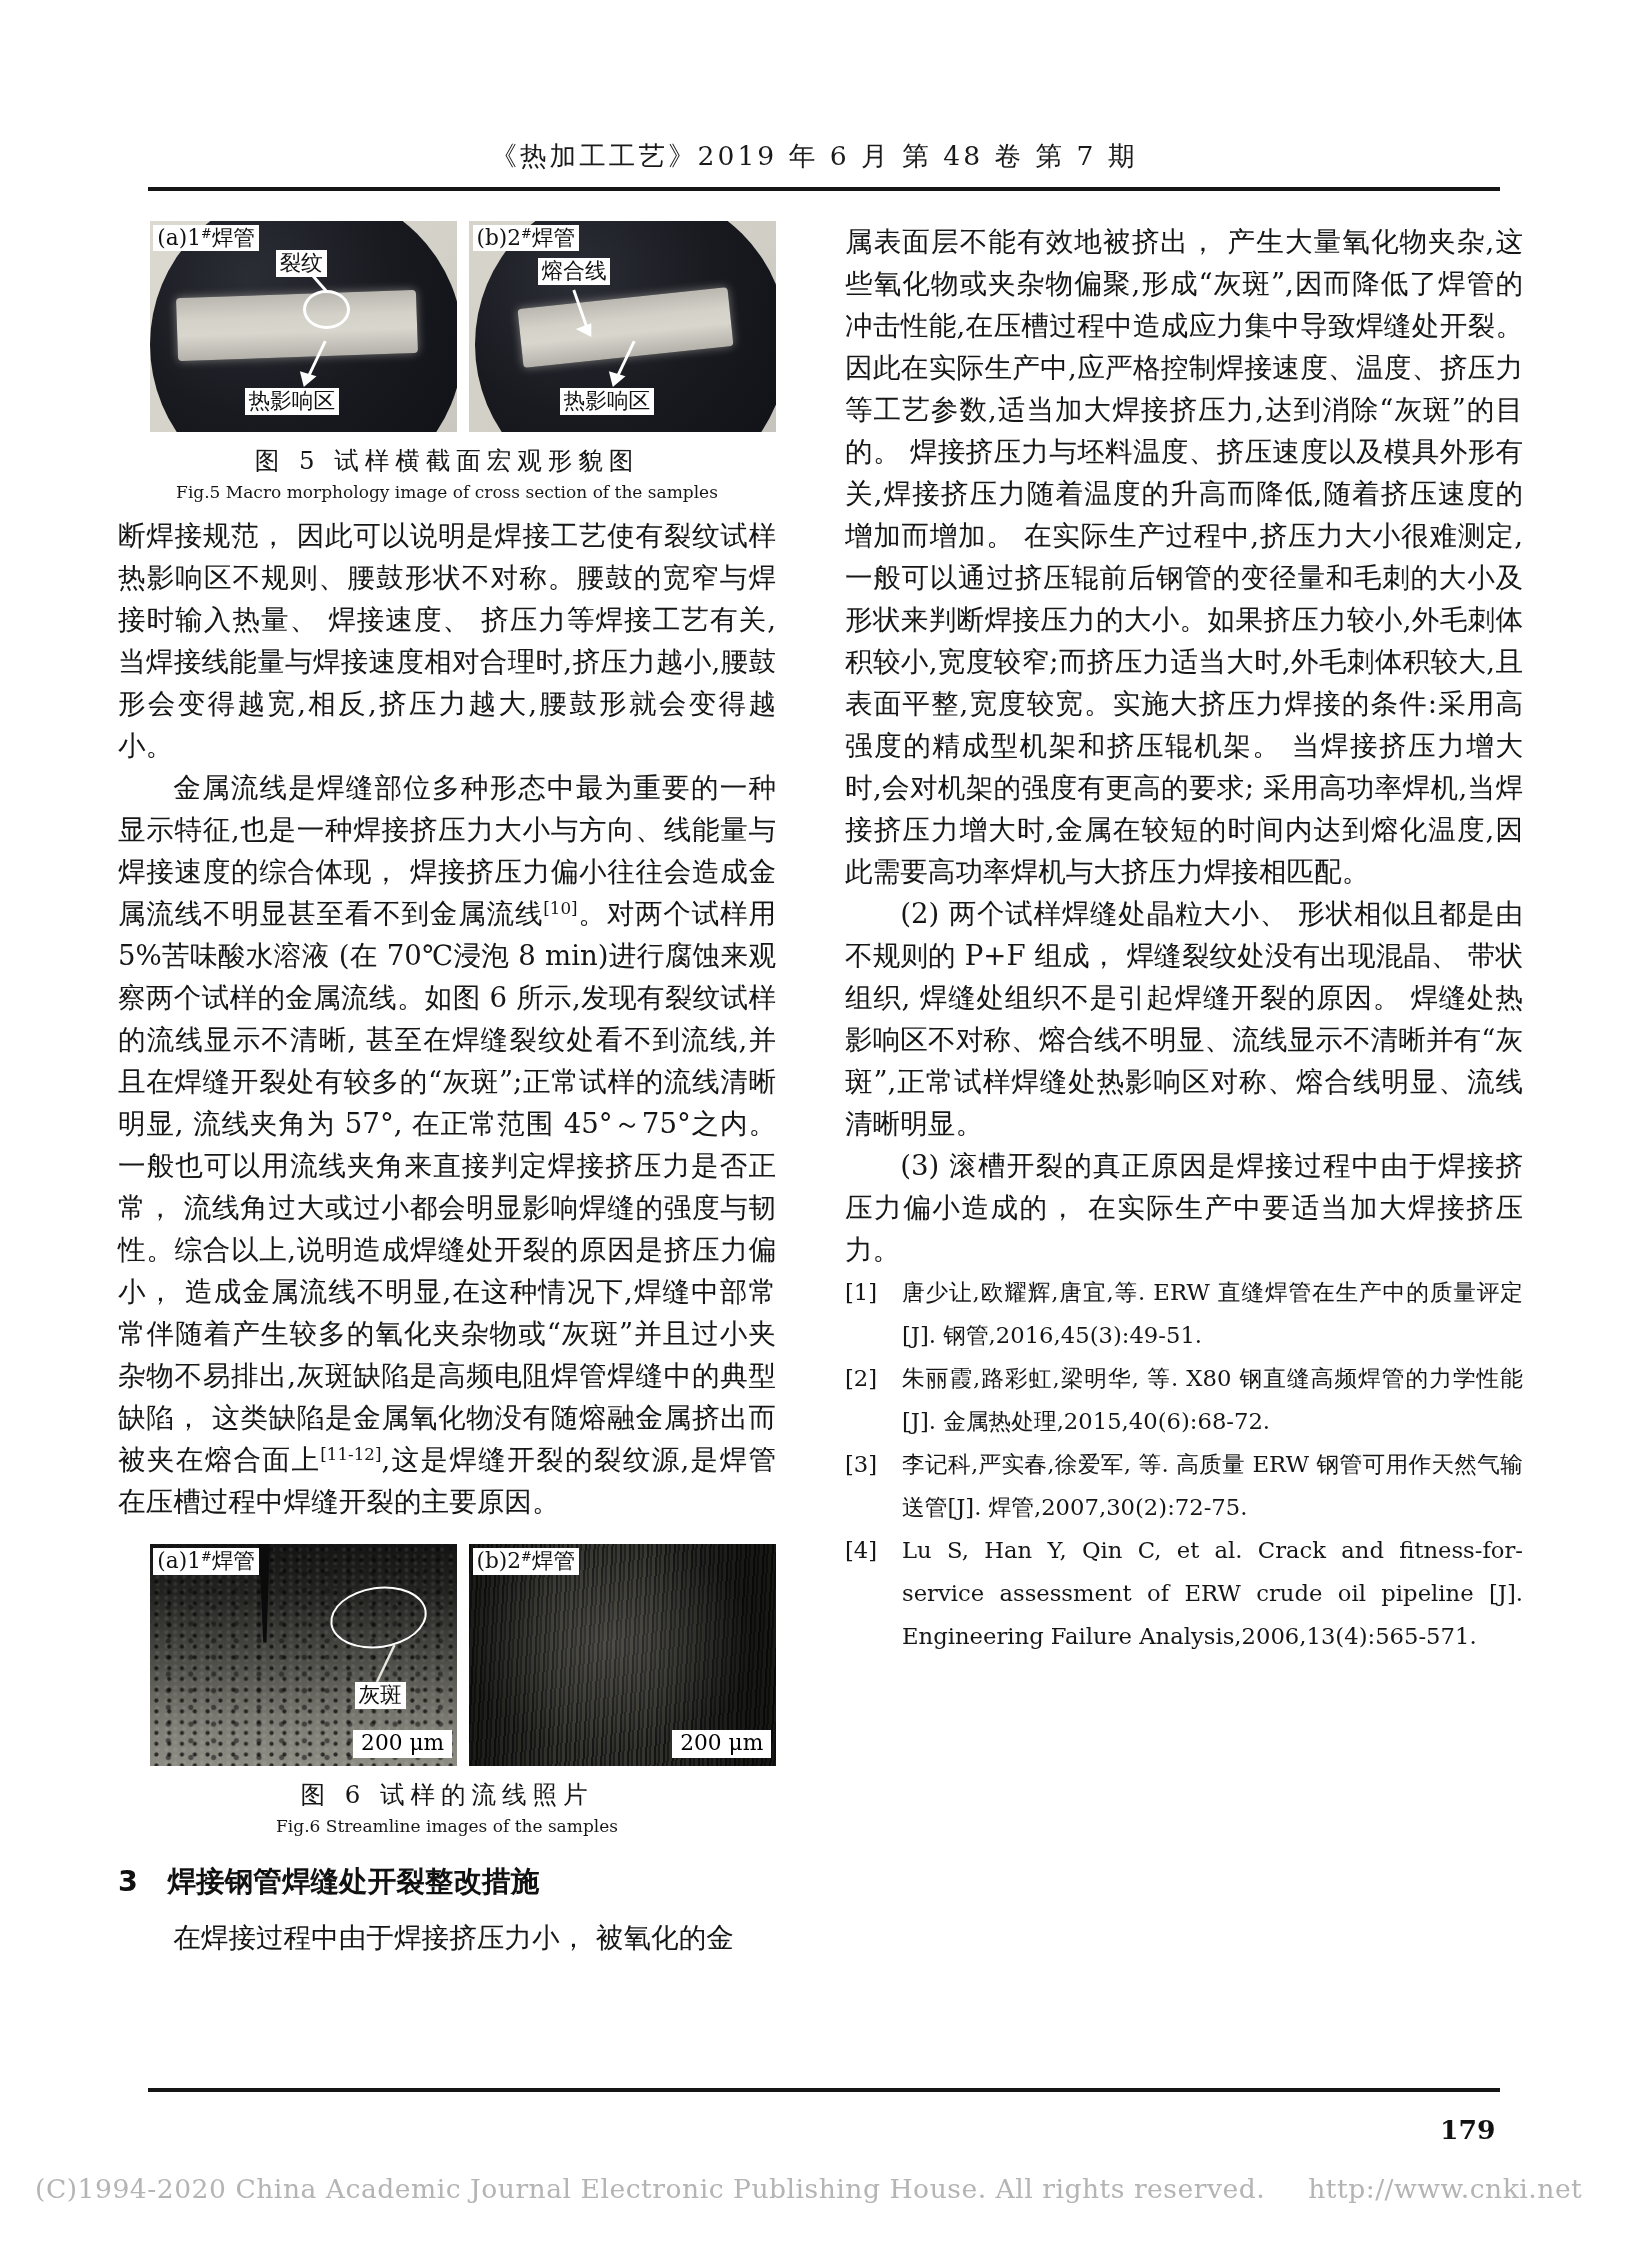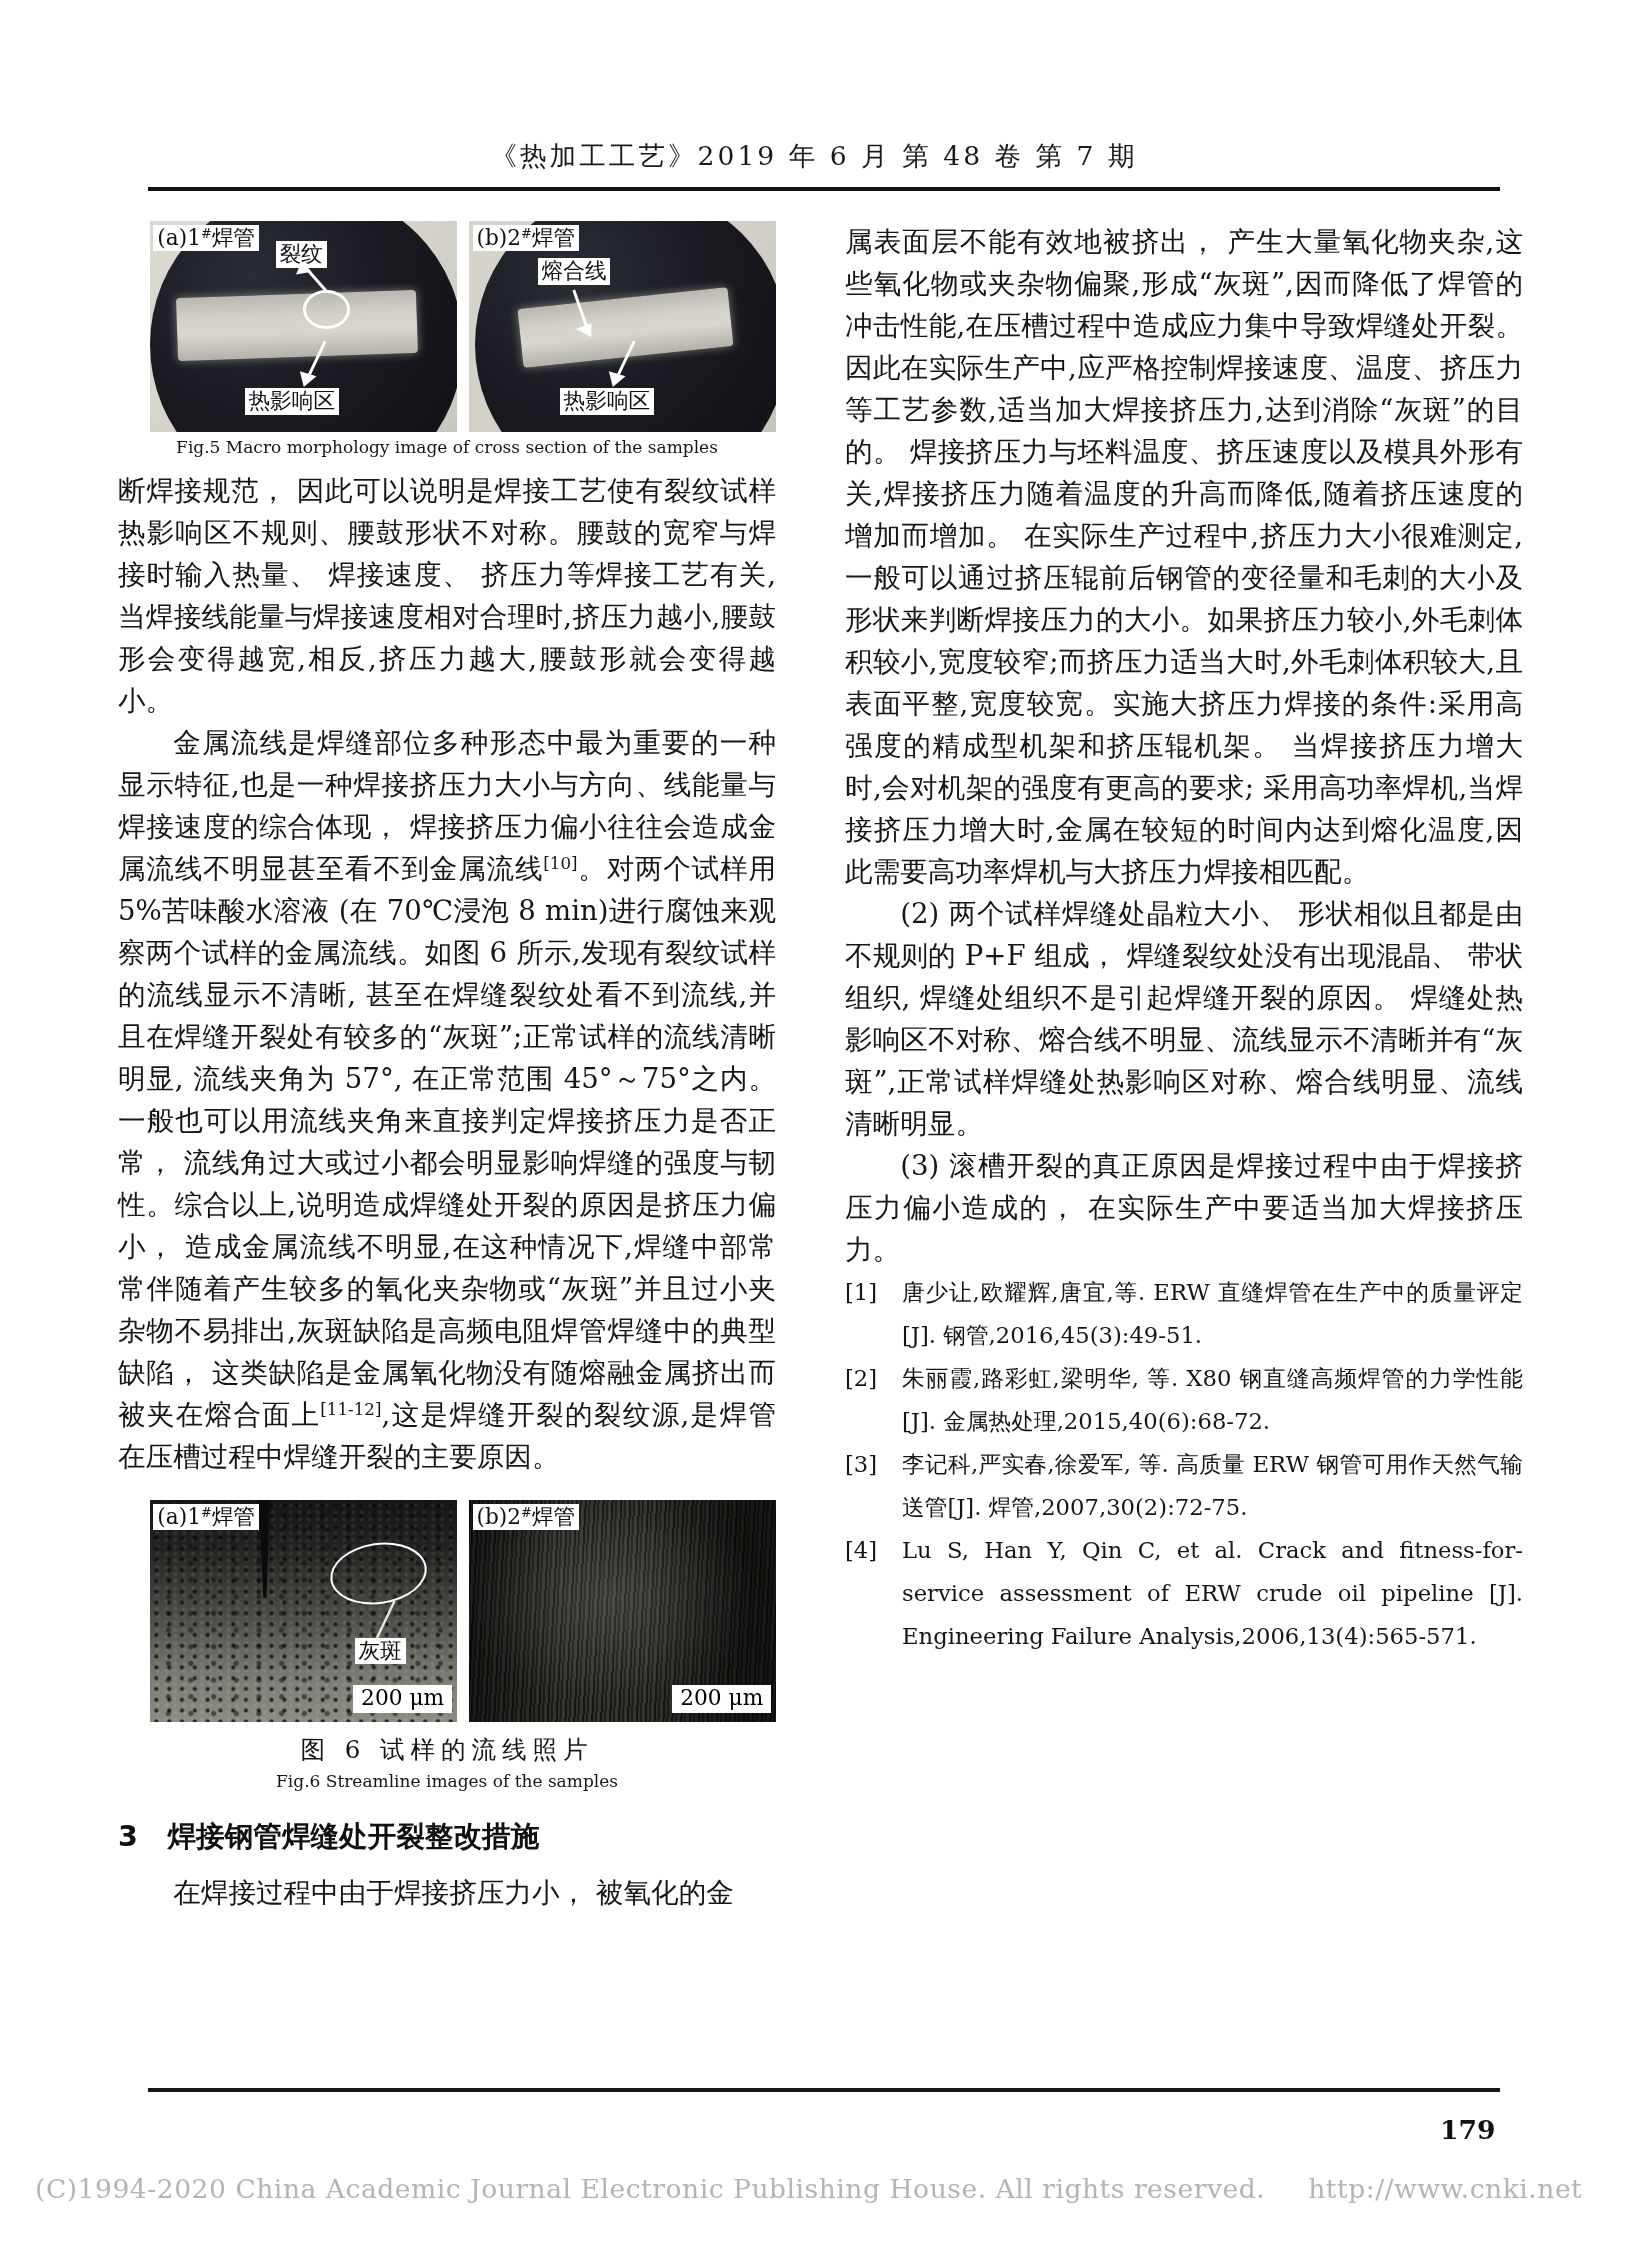--- a/index.html
+++ b/index.html
@@ -122,39 +122,40 @@
       <div class="ellipse" style="left:153px;top:69px;width:41px;height:33px;"></div>
       <svg class="arrow-svg" style="left:144px;top:39px;" width="39" height="35" viewBox="0 0 40 36">
         <line x1="34" y1="33" x2="12" y2="8" stroke="#fff" stroke-width="3"></line>
         <polygon points="8,1 2,15 18,12" fill="#fff"></polygon>
       </svg>
       <svg class="arrow-svg" style="left:146px;top:116px;" width="39" height="53" viewBox="0 0 40 54">
         <line x1="30" y1="4" x2="12" y2="42" stroke="#fff" stroke-width="3"></line>
         <polygon points="8,51 4,35 21,40" fill="#fff"></polygon>
       </svg>
       <span class="pbox" style="left:3.9px;top:3.9px;"><span>(a)1</span><sup>#</sup><span>焊管</span></span>
-      <span class="pbox" style="left:126px;top:20px;">裂纹</span>
+      <span class="pbox" style="left:126px;top:29px;">裂纹</span>
       <span class="pbox" style="left:95px;top:167px;">热影响区</span>
     </div>
     <div class="photo5 b">
       <div class="puck"></div>
       <div class="strip"></div>
       <svg class="arrow-svg" style="left:95px;top:65px;" width="39" height="55" viewBox="0 0 40 56">
         <line x1="10" y1="4" x2="24" y2="44" stroke="#fff" stroke-width="3"></line>
         <polygon points="28,52 12,44 28,38" fill="#fff"></polygon>
       </svg>
       <svg class="arrow-svg" style="left:136px;top:116px;" width="39" height="53" viewBox="0 0 40 54">
         <line x1="30" y1="4" x2="12" y2="42" stroke="#fff" stroke-width="3"></line>
         <polygon points="8,51 4,35 21,40" fill="#fff"></polygon>
       </svg>
       <span class="pbox" style="left:3.9px;top:3.9px;"><span>(b)2</span><sup>#</sup><span>焊管</span></span>
       <span class="pbox" style="left:69px;top:37px;">熔合线</span>
       <span class="pbox" style="left:91px;top:167px;">热影响区</span>
     </div>
   </div>
+  <div class="cap-zh">图 5  试样横截面宏观形貌图</div>
   <div class="cap-en">Fig.5  Macro morphology image of cross section of the samples</div>
 
   <div class="body-text" style="margin-top:13px;">断焊接规范， 因此可以说明是焊接工艺使有裂纹试样热影响区不规则、腰鼓形状不对称。腰鼓的宽窄与焊接时输入热量、 焊接速度、 挤压力等焊接工艺有关,当焊接线能量与焊接速度相对合理时,挤压力越小,腰鼓形会变得越宽,相反,挤压力越大,腰鼓形就会变得越小。</div>
   <div class="body-text indent"><span>金属流线是焊缝部位多种形态中最为重要的一种显示特征,也是一种焊接挤压力大小与方向、线能量与焊接速度的综合体现， 焊接挤压力偏小往往会造成金属流线不明显甚至看不到金属流线</span><sup class="cite">[10]</sup><span>。对两个试样用 5%苦味酸水溶液 (在 70℃浸泡 8 min)进行腐蚀来观察两个试样的金属流线。如图 6 所示,发现有裂纹试样的流线显示不清晰, 甚至在焊缝裂纹处看不到流线,并且在焊缝开裂处有较多的“灰斑”;正常试样的流线清晰明显, 流线夹角为 57°, 在正常范围 45°～75°之内。 一般也可以用流线夹角来直接判定焊接挤压力是否正常， 流线角过大或过小都会明显影响焊缝的强度与韧性。综合以上,说明造成焊缝处开裂的原因是挤压力偏小， 造成金属流线不明显,在这种情况下,焊缝中部常常伴随着产生较多的氧化夹杂物或“灰斑”并且过小夹杂物不易排出,灰斑缺陷是高频电阻焊管焊缝中的典型缺陷， 这类缺陷是金属氧化物没有随熔融金属挤出而被夹在熔合面上</span><sup class="cite">[11-12]</sup><span>,这是焊缝开裂的裂纹源,是焊管在压槽过程中焊缝开裂的主要原因。</span></div>
 
   <div class="fig-row" style="margin-top:21.7px;">
     <div class="photo6 a">
       <div class="crack-notch"></div>
       <div class="ellipse" style="left:180px;top:43px;width:93px;height:57px;border-width:2px;transform:rotate(-8deg);"></div>
       <svg class="arrow-svg" style="left:219px;top:99px;" width="31.5" height="43" viewBox="0 0 32 44">

